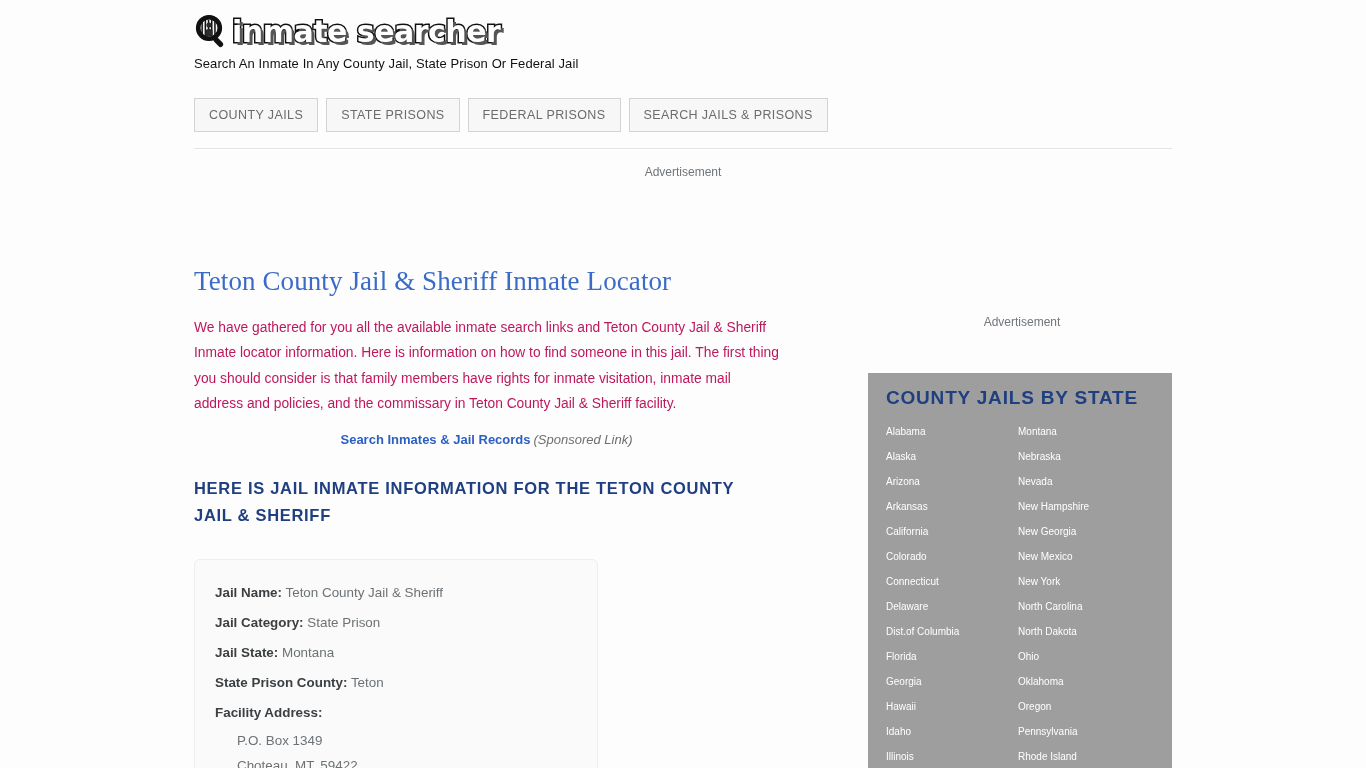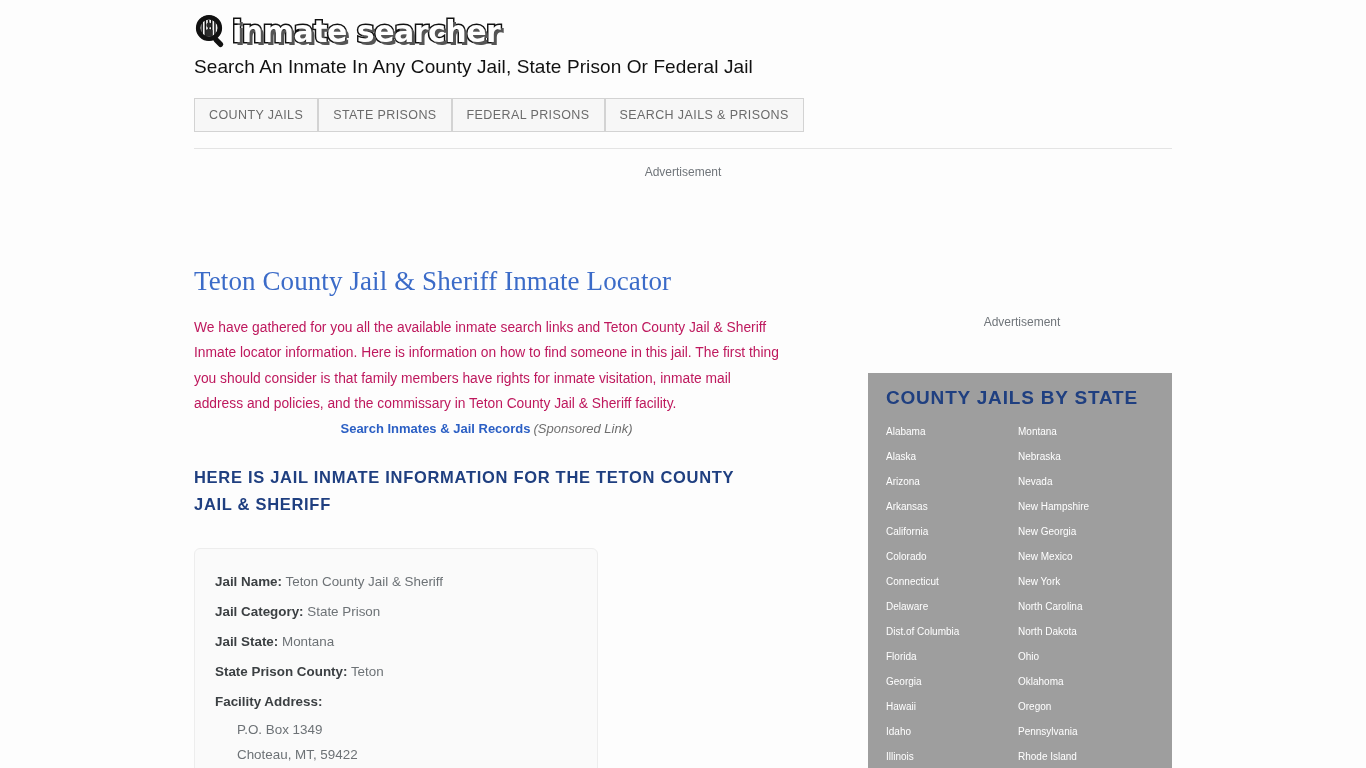--- a/index.html
+++ b/index.html
@@ -36,28 +36,28 @@
     letter-spacing: -0.5px;
     color: #ffffff;
     -webkit-text-stroke: 3px #111111;
     paint-order: stroke fill;
     text-shadow: 3px 3px 0 #555;
     margin-left: 2px;
     white-space: nowrap;
   }
   .tagline {
     margin-top: 4px;
-    font-size: 19px;
+    font-size: 13px;
     color: #111111;
     white-space: nowrap;
     letter-spacing: 0.1px;
   }
 
   
-  .nav { position: absolute; left: 0; top: 98px; display: flex; }
+  .nav { position: absolute; left: 0; top: 98px; display: flex; gap: 8px; }
   .nav-tab {
     border: 1px solid #d3d3d3;
     background: #f7f7f7;
     color: #6b6b6b;
     font-size: 12.5px;
     letter-spacing: 0.4px;
     padding: 9px 14px 9px 14px;
     white-space: nowrap;
     cursor: pointer;
     line-height: 14px;
@@ -110,21 +110,21 @@
     letter-spacing: 0.1px;
   }
   p.intro {
     margin: 18px 0 0 0;
     font-size: 13.8px;
     line-height: 25.3px;
     color: #be185d;
     width: 585px;
   }
   .sponsor-row {
-    margin-top: 5px;
+    margin-top: 16px;
     text-align: center;
     width: 585px;
     font-size: 13px;
   }
   .sponsor-row a {
     color: #2b5fc4;
     font-weight: bold;
     text-decoration: none;
   }
   .sponsor-row .note {

